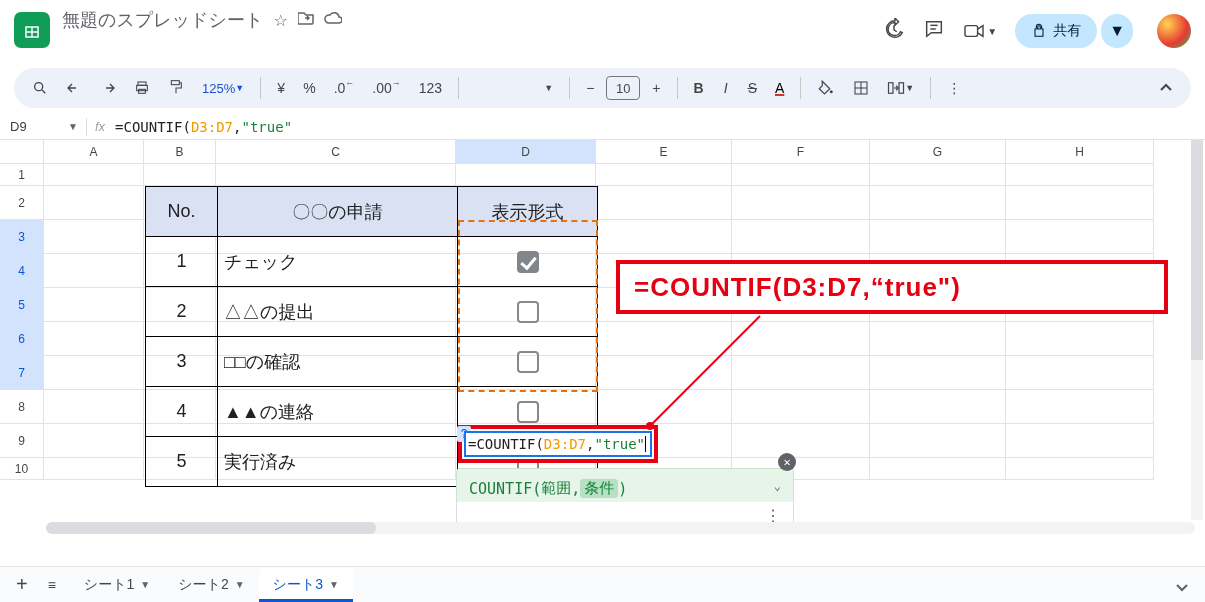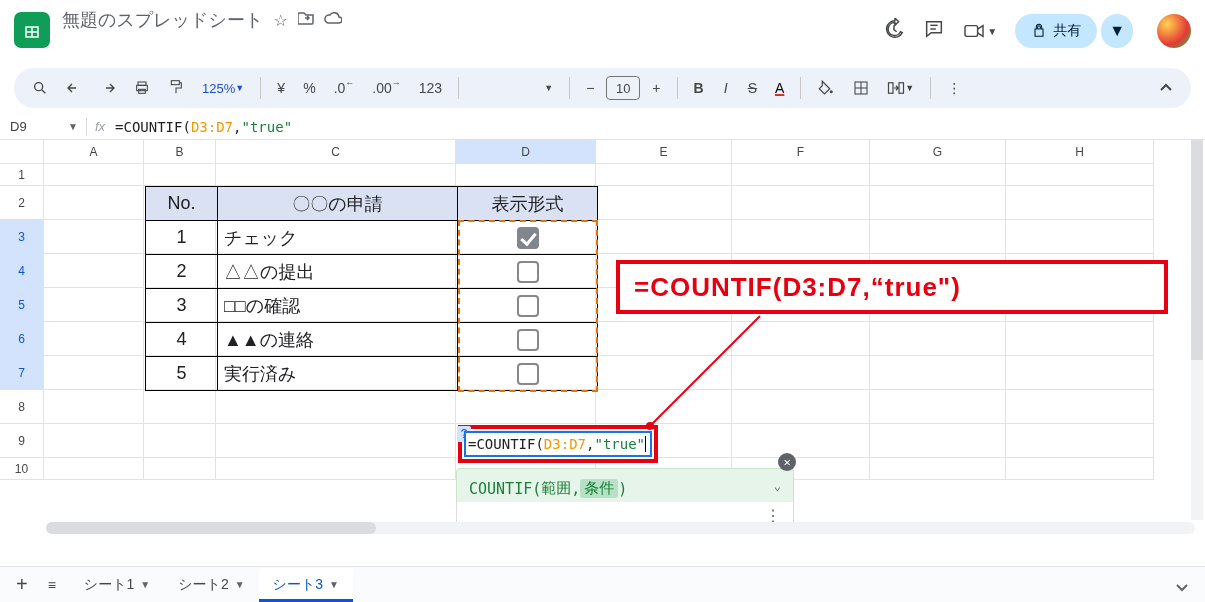--- a/index.html
+++ b/index.html
@@ -48,21 +48,21 @@
   .col-head.corner { background:#fff;}
   .col-head.sel { background:#d3e3fd; }
   .row-head { background:#fff; border-right:1px solid #e1e3e1; border-bottom:1px solid #e1e3e1; text-align:center; color:#444746; font-size:12px;}
   .row-head.hl { background:#d3e3fd; color:#0b57d0; font-weight:500;}
   .cell { border-right:1px solid #e1e3e1; border-bottom:1px solid #e1e3e1; height:22px;}
   .r-tall .cell, .r-tall .row-head { height:34px; }
 
   
   .inner-table { position:absolute; left:145px; top:46px; }
   .itbl { border-collapse:collapse; }
-  .itbl th, .itbl td { border:1px solid #000; font-size:18px; text-align:center; height:34px; }
+  .itbl th, .itbl td { border:1px solid #000; font-size:18px; text-align:center; height:50px; }
   .itbl th { background:#d9e1f2; font-weight:500;}
   .col-no { width:72px;} .col-content{width:240px;} .col-check{width:140px;}
   .itbl td.left { text-align:left; padding-left:6px;}
   .chk { display:inline-block; width:22px; height:22px; border:2px solid #888; border-radius:4px; position:relative; vertical-align:middle;}
   .chk.checked { background:#80868b; border-color:#80868b;}
   .chk.checked::after { content:""; position:absolute; left:5px; top:1px; width:6px; height:12px; border:solid #fff; border-width:0 3px 3px 0; transform:rotate(40deg);}
   
   .dash-overlay { position:absolute; left:458px; top:80px; width:140px; height:172px; border:2px dashed #e8710a; pointer-events:none;}
 
   

